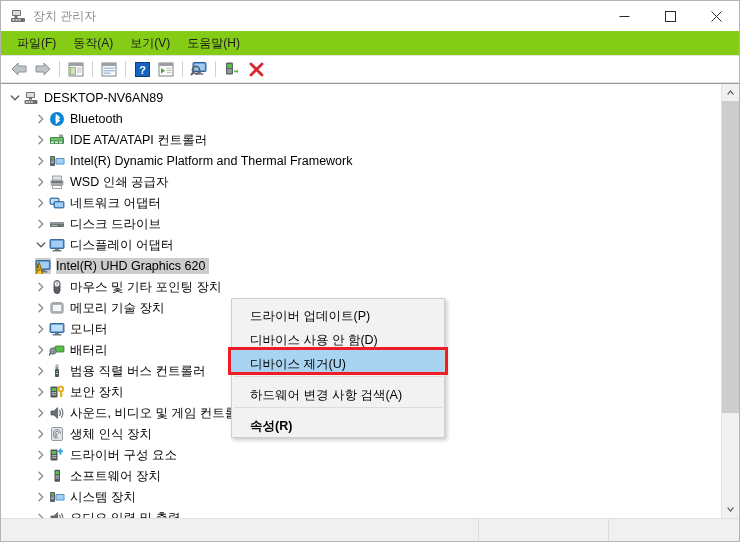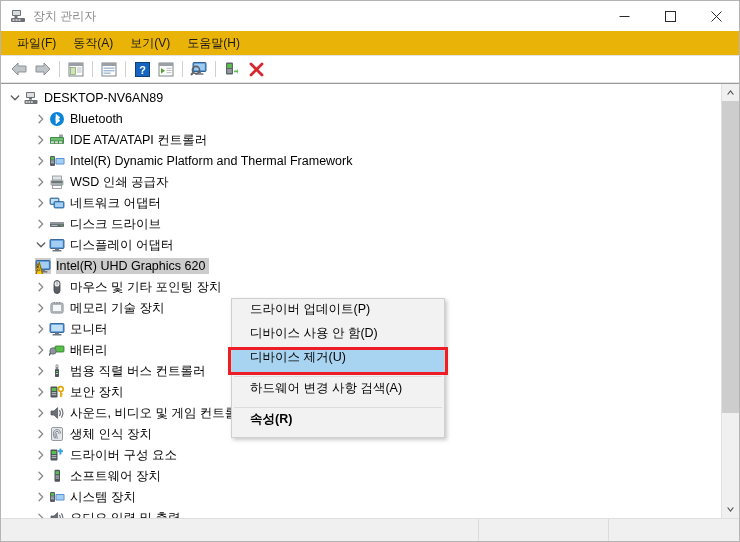--- a/index.html
+++ b/index.html
@@ -64,21 +64,21 @@
     justify-content: center;
     cursor: default;
   }
 
   
   .menubar {
     height: 24px;
     display: flex;
     align-items: center;
     padding-left: 8px;
-    background: #eab308;
+    background: #84cc16;
     flex: none;
     border-bottom: none;
   }
   .menu-item {
     font-size: 12px;
     color: #1a1a1a;
     padding: 3px 9px 3px 8px;
     cursor: default;
     white-space: nowrap;
   }
@@ -233,21 +233,21 @@
     border: 1px solid #cfcfcf;
     box-shadow: 2px 2px 4px rgba(0,0,0,0.22);
     padding: 2px 0 2px 0;
     z-index: 40;
     font-size: 12.5px;
     color: #000;
   }
   .ctx-item {
     height: 24px;
     display: flex;
-    align-items: flex-start;
+    align-items: flex-end;
     padding-left: 18px;
     cursor: default;
     white-space: nowrap;
     position: relative;
   }
   .ctx-item.highlighted {
     background: #a8d4f2;
   }
   .ctx-item.bold { font-weight: bold; }
   .ctx-sep {

